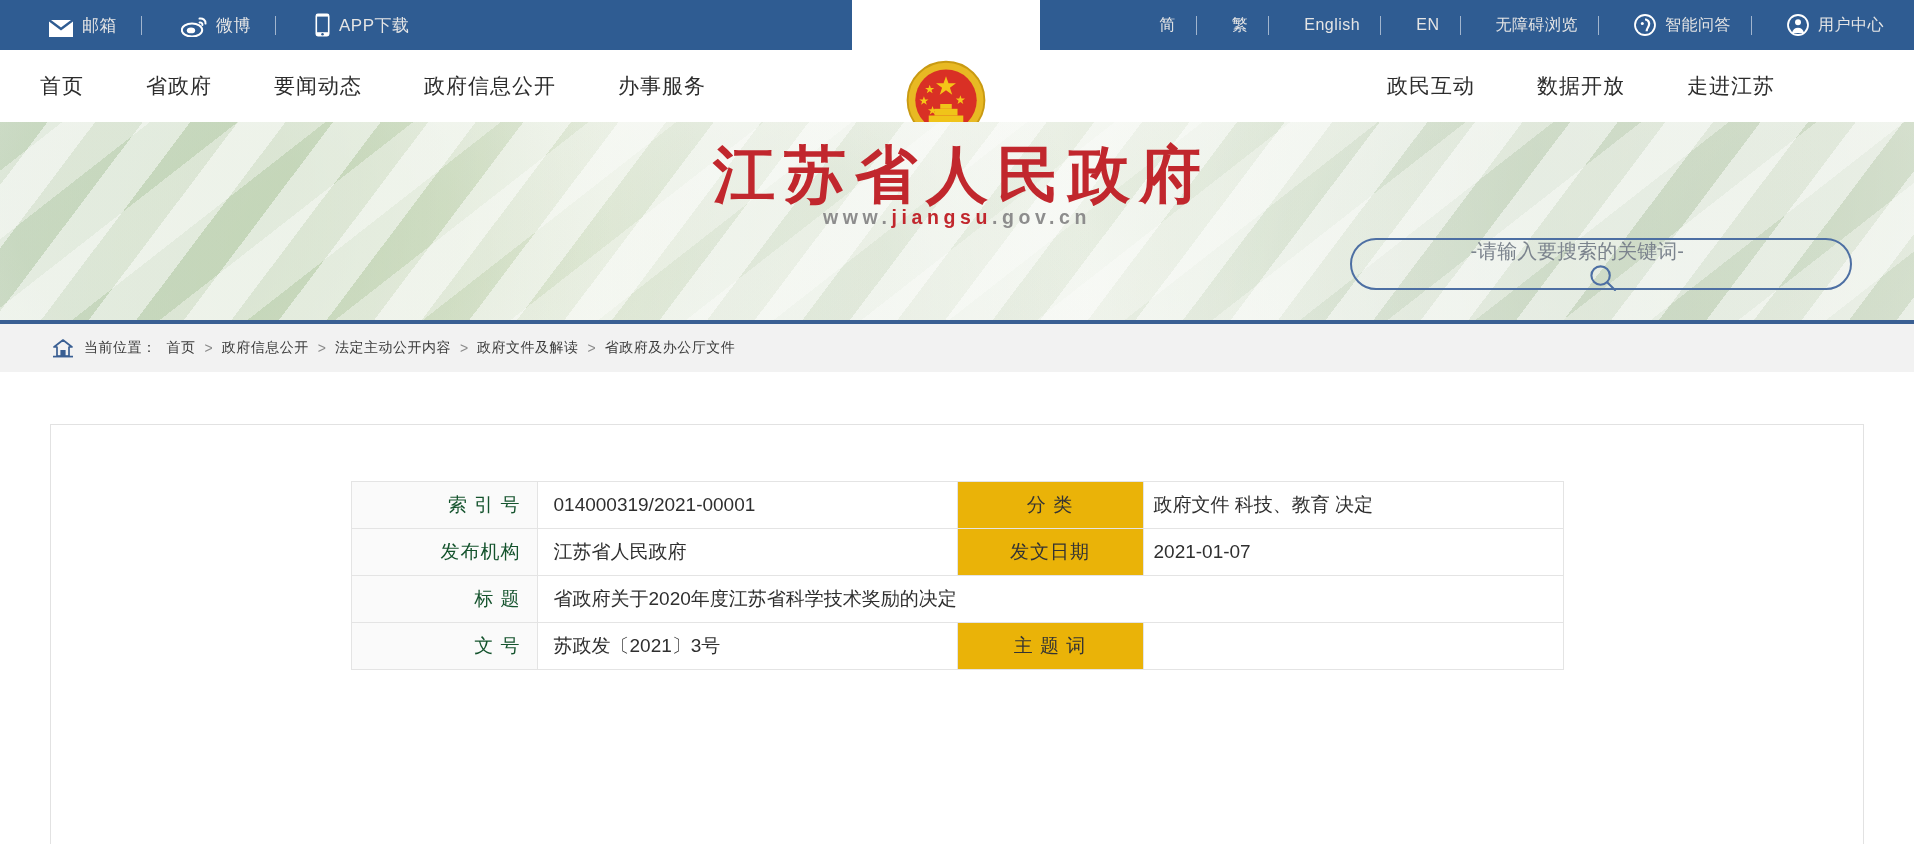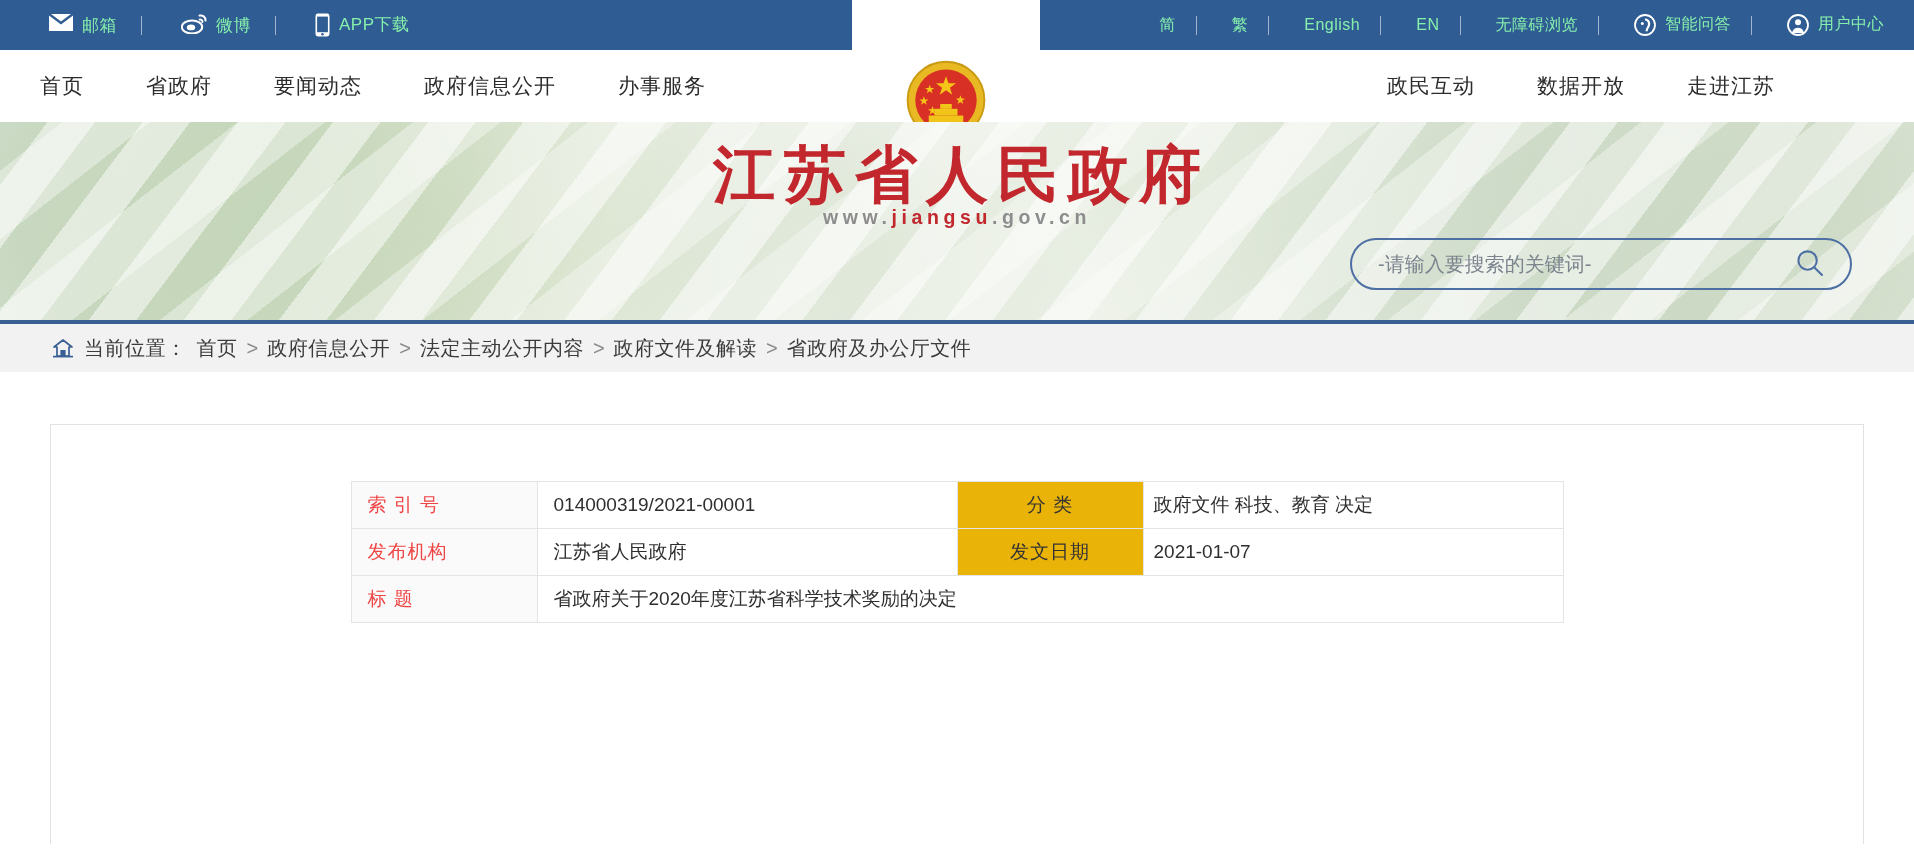--- a/index.html
+++ b/index.html
@@ -20,22 +20,22 @@
     justify-content: space-between;
     padding: 0 30px 0 34px;
     position: relative;
   }
   .topbar-left, .topbar-right {
     display: flex;
     align-items: center;
   }
   .tb-item {
     display: flex;
-    align-items: flex-start;
-    color: #86efac;
+    align-items: flex-end;
+    color: #e5e5e5;
     font-size: 17px;
     letter-spacing: .5px;
     white-space: nowrap;
     cursor: pointer;
     padding-left: 15px;
   }
   .topbar-left .tb-item { margin-right: 0; }
   .tb-icon {
     display: inline-flex;
     align-items: center;
@@ -165,20 +165,21 @@
     top: 116px;
     width: 502px;
     height: 52px;
     border: 2px solid #4d6fa3;
     border-radius: 26px;
     display: flex;
     align-items: center;
     padding: 0 22px 0 26px;
     background: rgba(255,255,255,0.06);
     z-index: 3;
+    flex-direction: column;
   }
   .search-input {
     flex: 1;
     border: 0;
     outline: 0;
     background: transparent;
     font-size: 20px;
     color: #5c6470;
     font-family: "Liberation Sans", sans-serif;
   }
@@ -190,21 +191,21 @@
   }
 
   
   .crumb-bar {
     height: 52px;
     background: #f2f2f2;
     border-top: 4px solid #3a5f93;
     display: flex;
     align-items: center;
     padding-left: 52px;
-    font-size: 20px;
+    font-size: 14px;
     color: #4a4a4a;
   }
   .crumb-home { margin-right: 10px; display: flex; align-items: center; }
   .crumb-label { color: #3b3b3b; margin-right: 10px; letter-spacing: .5px; }
   .crumb-link { color: #3b3b3b; cursor: pointer; letter-spacing: .5px; }
   .crumb-sep { margin: 0 9px; color: #8a8a8a; }
 
   
   .content {
     padding: 52px 50px 0 50px;
@@ -225,22 +226,22 @@
   .meta-table td {
     border: 1px solid #e4e4e4;
     height: 47px;
     font-size: 19px;
     color: #2f2f2f;
     padding: 0 16px;
   }
   .meta-table td.lab {
     width: 186px;
     background: #fafafa;
-    text-align: left;
-    color: #ef4444;
+    text-align: right;
+    color: #14532d;
     letter-spacing: 1px;
   }
   .meta-table td.lab2 {
     width: 186px;
     background: #eab308;
     text-align: center;
     color: #333;
     letter-spacing: 1px;
   }
   .meta-table td.val  { }
@@ -441,17 +442,23 @@
         <tr>
           <td class="lab">发布机构</td>
           <td class="val">江苏省人民政府</td>
           <td class="lab2">发文日期</td>
           <td class="val2">2021-01-07</td>
         </tr>
         <tr>
           <td class="lab">标    题</td>
           <td class="val" colspan="3">省政府关于2020年度江苏省科学技术奖励的决定</td>
         </tr>
+        <tr>
+          <td class="lab">文    号</td>
+          <td class="val">苏政发〔2021〕3号</td>
+          <td class="lab2">主 题 词</td>
+          <td class="val2"></td>
+        </tr>
       </tbody>
     </table>
 
   </div>
 </div>
 
 </body></html>

